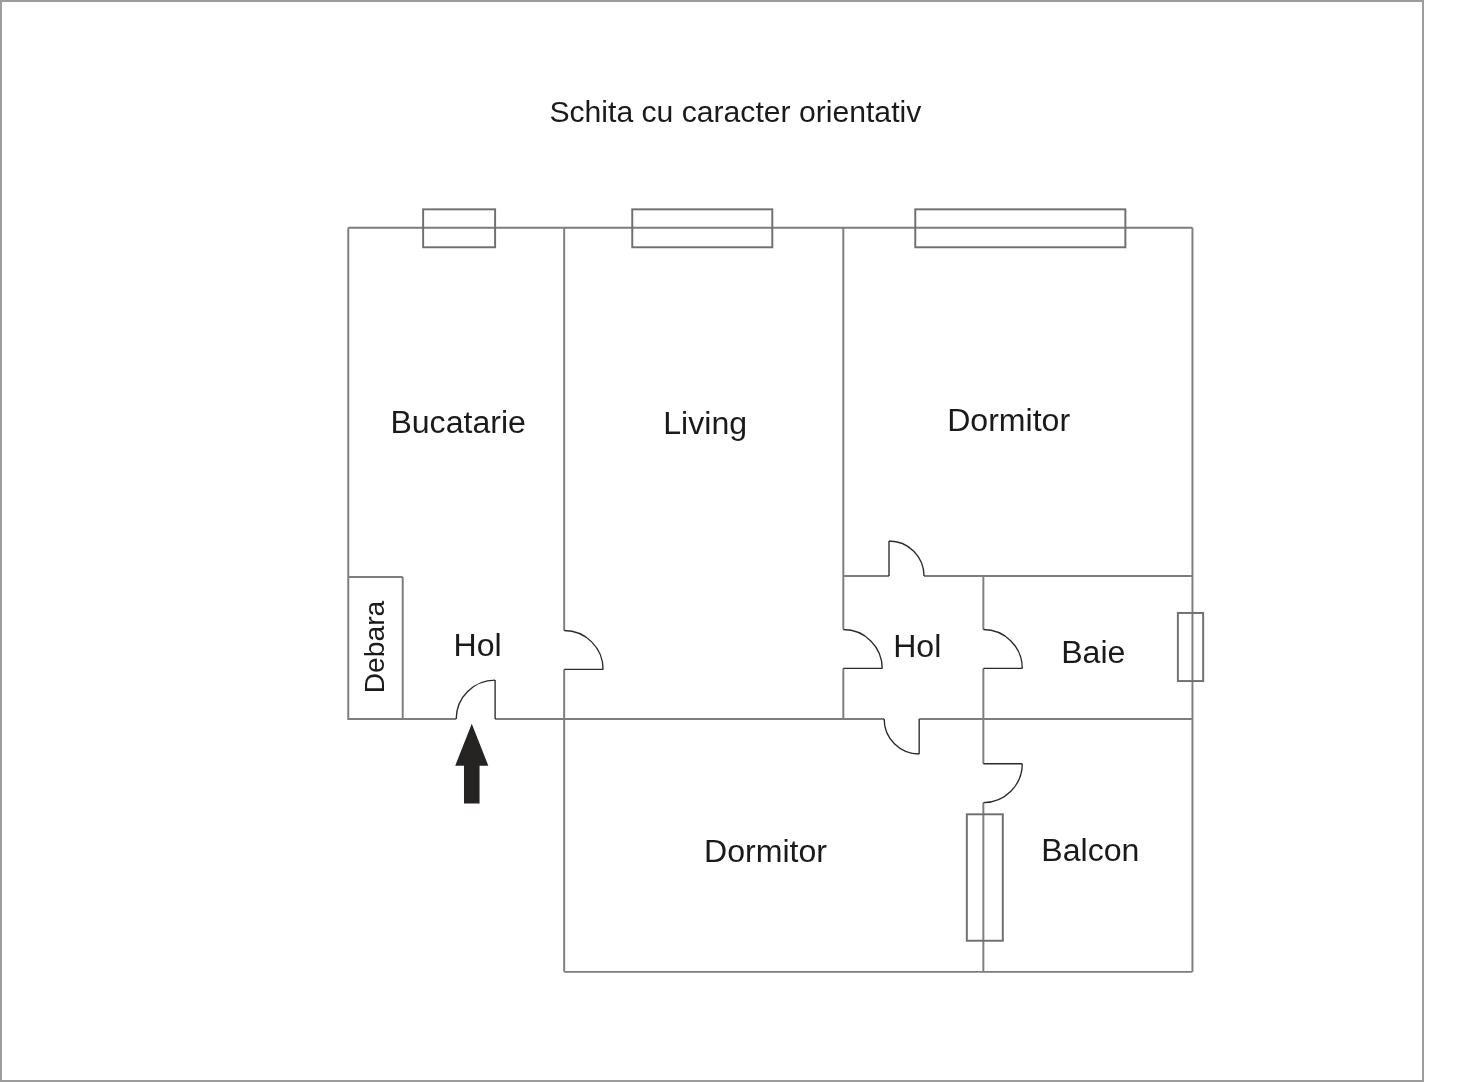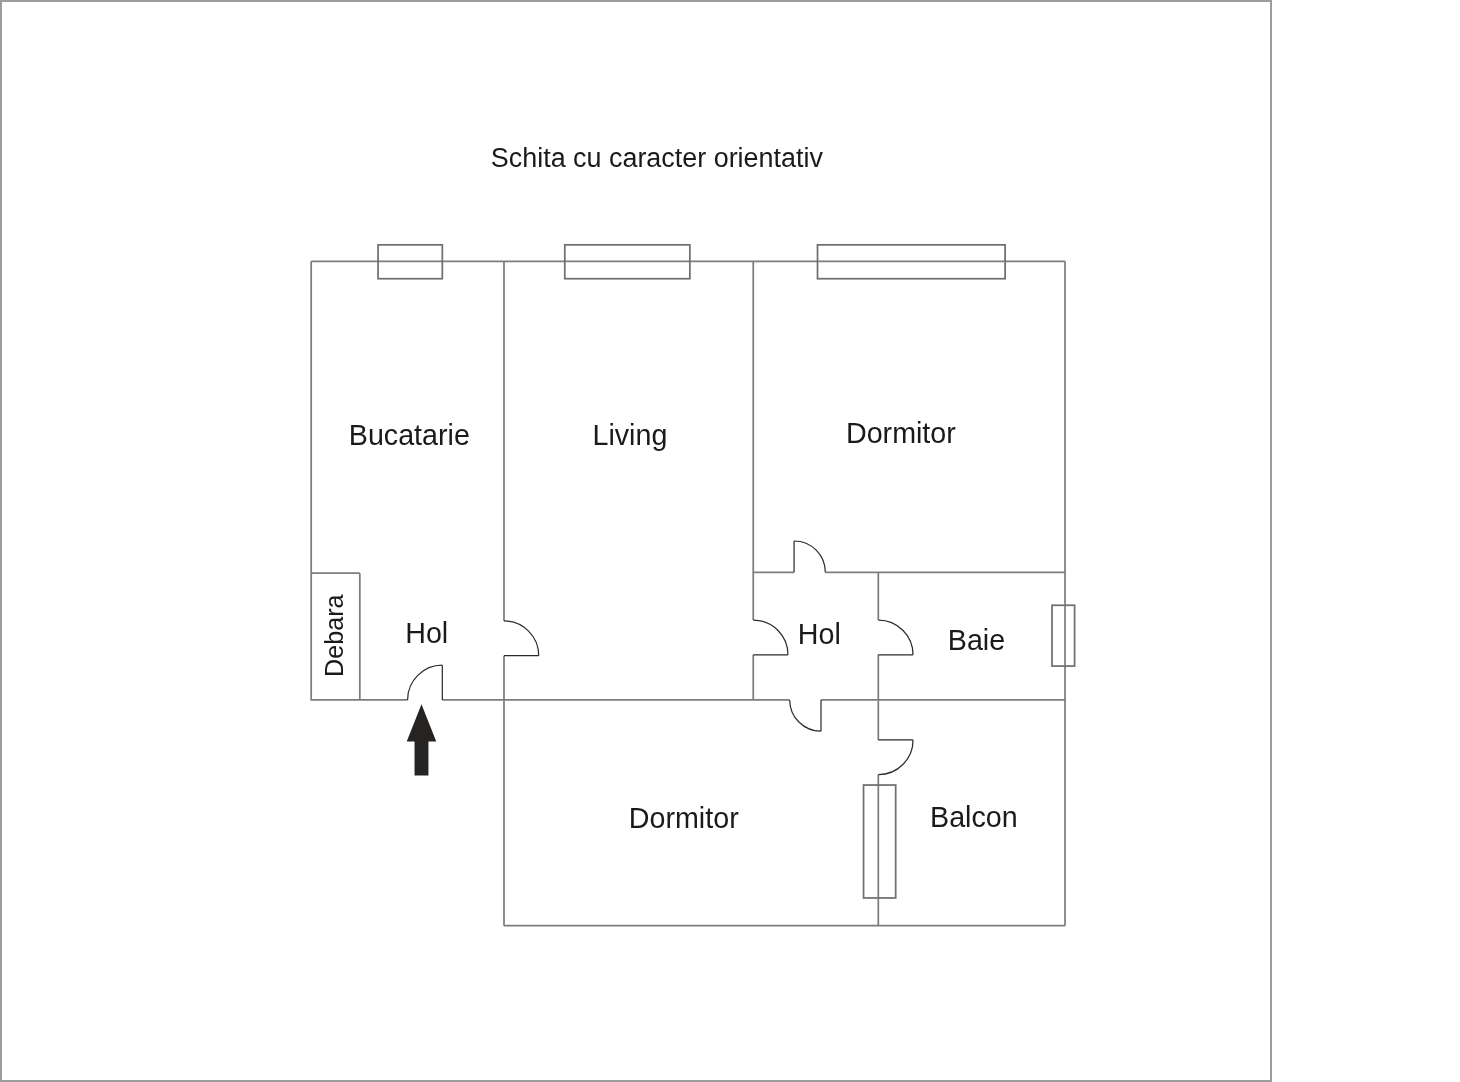--- a/index.html
+++ b/index.html
@@ -2,21 +2,21 @@
 <html><head>
 <meta charset="utf-8">
 <style>
   html, body {
     margin: 0;
     padding: 0;
     background: #ffffff;
   }
   .canvas {
     position: relative;
-    width: 1272px;
+    width: 1424px;
     height: 1082px;
     box-sizing: border-box;
     border: 2px solid #9c9c9c;
     background: #ffffff;
     overflow: hidden;
   }
   svg {
     display: block;
     width: 100%;
     height: 100%;

